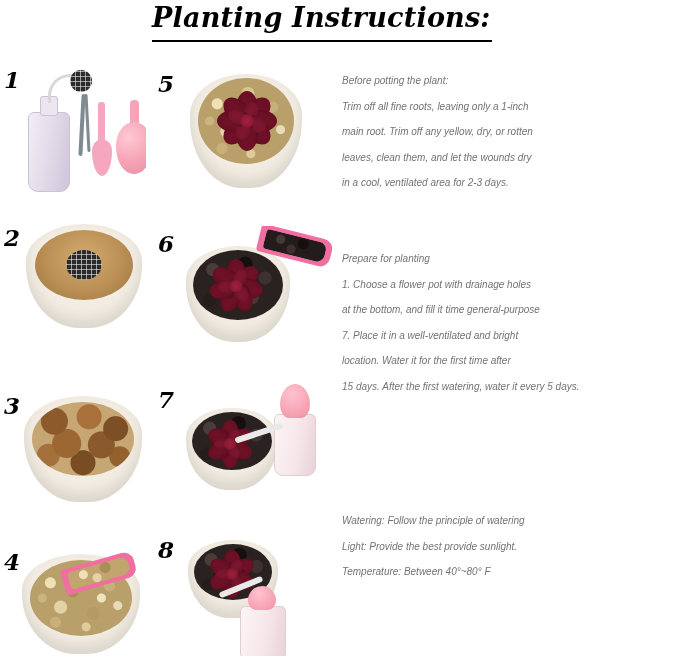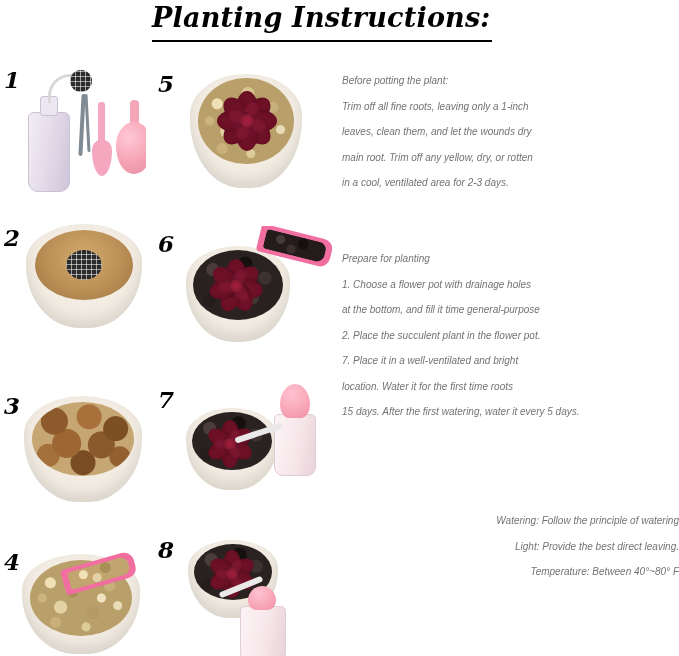--- a/index.html
+++ b/index.html
@@ -406,34 +406,33 @@
     <div class="water-cap" style="left:66px; top:58px; width:28px; height:24px;"></div>
     <div class="spout" style="left:36px; top:56px; width:46px; height:6px; transform:rotate(-22deg);"></div>
   </div>
 </div>
 
 <div class="col col-c" style="height:604px;">
 
   <div class="text-block" style="top:16px;">
     <p>Before potting the plant:</p>
     <p>Trim off all fine roots, leaving only a 1-inch</p>
+    <p>main root. Trim off any yellow, dry, or rotten</p>
     <p>leaves, clean them, and let the wounds dry</p>
-    <p>main root. Trim off any yellow, dry, or rotten</p>
     <p>in a cool, ventilated area for 2-3 days.</p>
   </div>
 
   <div class="text-block" style="top:194px;">
     <p>Prepare for planting</p>
     <p>1. Choose a flower pot with drainage holes</p>
     <p>at the bottom, and fill it time general-purpose</p>
-    <p>2. Place the succulent plant in the flower pot.</p>
     <p>7. Place it in a well-ventilated and bright</p>
-    <p>location. Water it for the first time roots</p>
+    <p>location. Water it for the first time after</p>
     <p>15 days. After the first watering, water it every 5 days.</p>
   </div>
 
-  <div class="text-block" style="top:456px;text-align:right;">
+  <div class="text-block" style="top:456px;">
     <p>Watering: Follow the principle of watering</p>
-    <p>Light: Provide the best direct leaving.</p>
+    <p>Light: Provide the best provide sunlight.</p>
     <p>Temperature: Between 40°~80° F</p>
   </div>
 
 </div>
 
 </body></html>

